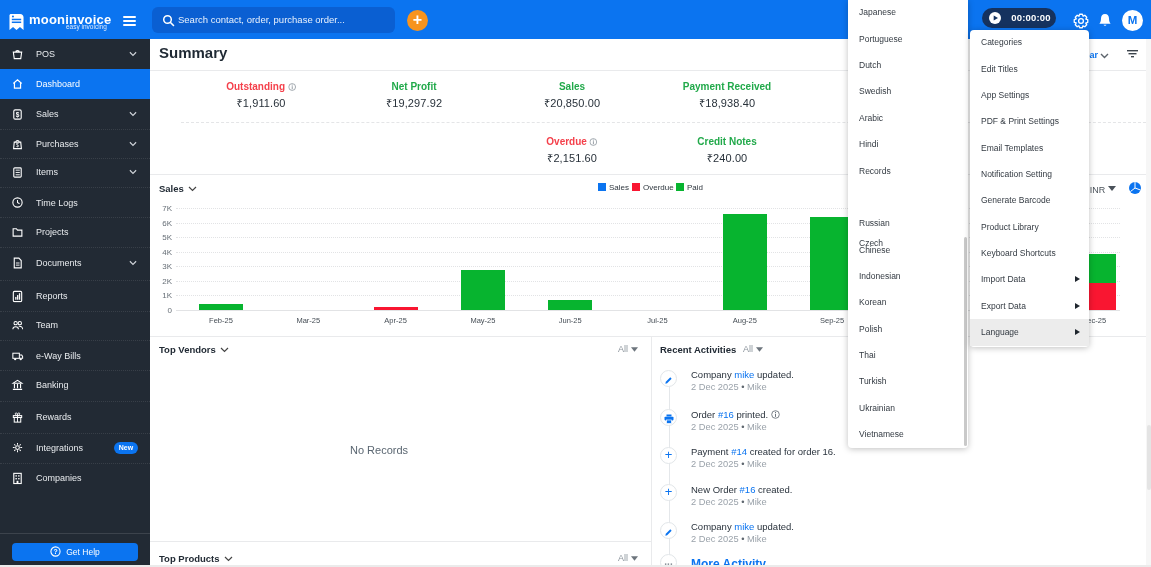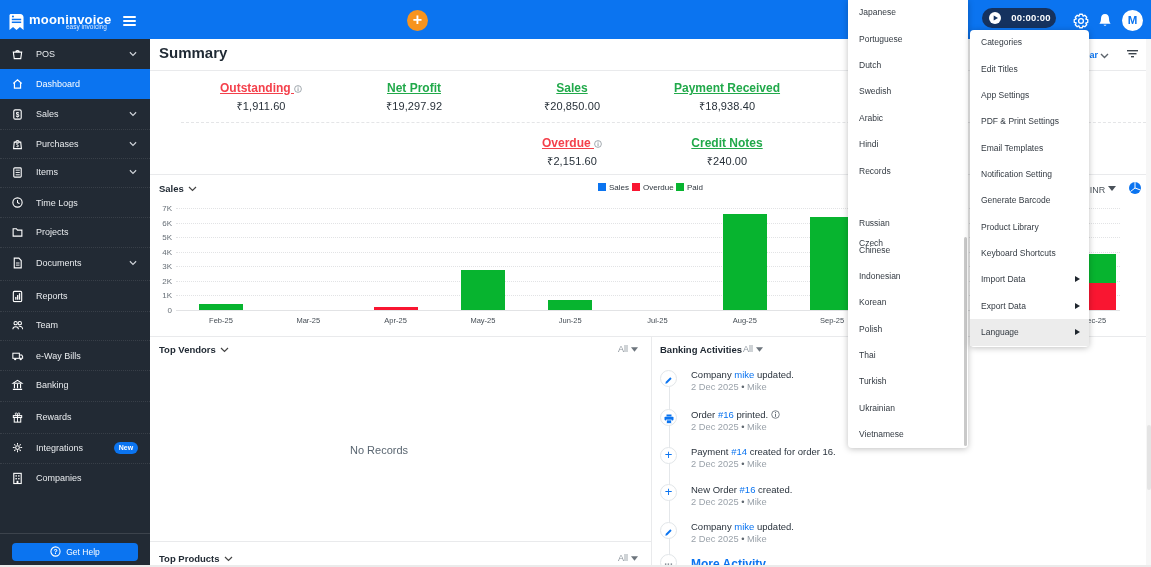--- a/index.html
+++ b/index.html
@@ -32,21 +32,21 @@
 #gethelp { position:absolute; left:12px; top:503.5px; width:126px; height:18px; background:#0b74f0; border-radius:4px; color:#fff; font-size:8.5px; text-align:center; line-height:18px; }
 #helpsep { position:absolute; left:0; top:494px; width:150px; border-top:1px solid rgba(255,255,255,0.12); }
 
 
 #main { position:absolute; left:150px; top:39px; width:996px; height:528px; background:#fff; }
 .hline { position:absolute; border-top:1px solid #e9eaec; }
 .dashline { position:absolute; border-top:1px dashed #e4e5e7; }
 .vline { position:absolute; border-left:1px solid #e9eaec; }
 h1.summary { position:absolute; left:9px; top:5px; font-size:15px; color:#1f2933; }
 .stat { position:absolute; text-align:center; transform:translateX(-50%); }
-.stat .lb { font-size:12px; font-weight:bold; margin-bottom:3px;text-decoration:underline; }
+.stat .lb { font-size:10px; font-weight:bold; margin-bottom:3px; }
 .stat .vl { font-size:11px; font-weight:400; color:#28313a; letter-spacing:0.1px; }
 .red { color:#f4404b; }
 .green { color:#21a94a; }
 .blue { color:#0b74f0; }
 .cardtitle { font-size:9.5px; font-weight:bold; color:#222b35; }
 .gray { color:#8d959d; }
 
 
 .ylab { position:absolute; width:22px; text-align:right; font-size:8px; color:#666e76; transform:translateY(-50%); }
 .xlab { position:absolute; font-size:7.5px; color:#454d55; transform:translateX(-50%); }
@@ -76,20 +76,27 @@
     <rect x="3" y="8" width="10" height="1.6" fill="#0b74f0"></rect>
     <circle cx="4.2" cy="2.7" r="1.1" fill="#0b74f0"></circle>
   </svg>
   <div id="logo-txt">mooninvoice</div>
   <div id="logo-sub">easy invoicing</div>
   <div id="burger">
       <div></div>
       <div></div>
       <div></div>
     </div>
+  <div id="search">
+    <svg class="abs" style="left:10px; top:6.5px;" width="13" height="13" viewBox="0 0 13 13">
+      <circle cx="5.5" cy="5.5" r="3.8" fill="none" stroke="#fff" stroke-width="1.5"></circle>
+      <line x1="8.5" y1="8.5" x2="11.5" y2="11.5" stroke="#fff" stroke-width="1.6" stroke-linecap="round"></line>
+    </svg>
+    <span class="ph">Search contact, order, purchase order...</span>
+  </div>
   <div id="plusbtn">+</div>
   <div id="timer">
     <svg class="abs" style="left:7px; top:4px;" width="12" height="12" viewBox="0 0 12 12">
       <circle cx="6" cy="6" r="6" fill="#fff"></circle>
       <path d="M4.7 3.6 L9 6 L4.7 8.4 Z" fill="#15325f"></path>
     </svg>
     <div class="txt">00:00:00</div>
   </div>
 
   <svg class="abs" style="left:1073px; top:13px;" width="16" height="16" viewBox="0 0 16 16">
@@ -381,21 +388,21 @@
   <div class="hline" style="left:0; top:502px; width:501px;"></div>
   <div class="cardtitle abs" style="left:9px; top:514px;">Top Products
     <svg width="9" height="6" viewBox="0 0 9 6" style="margin-left:2px;">
         <path d="M1 1 L4.5 4.5 L8 1" stroke="#444" stroke-width="1.2" fill="none"></path>
       </svg>
   </div>
   <div class="abs gray" style="left:468px; top:514px; font-size:9px;">All <svg width="7" height="5" viewBox="0 0 8 5">
         <path d="M0 0 L4 5 L8 0 Z" fill="#6d757d"></path>
       </svg></div>
 
-  <div class="cardtitle abs" style="left:510px; top:305px;">Banking Activities</div>
+  <div class="cardtitle abs" style="left:510px; top:305px;">Recent Activities</div>
   <div class="abs gray" style="left:593px; top:305px; font-size:9px;">All <svg width="7" height="5" viewBox="0 0 8 5">
         <path d="M0 0 L4 5 L8 0 Z" fill="#6d757d"></path>
       </svg></div>
   <div class="dotline" style="left:518.5px; top:348px; height:176px;"></div>
 <div class="act-ic" style="left:510px; top:330.5px;"><svg width="9" height="9" viewBox="0 0 10 10" style="margin-top:3.5px;">
         <path d="M1.5 8.5 L2 6.5 L7 1.5 L8.5 3 L3.5 8 Z" fill="#0b74f0"></path>
       </svg></div>
     <div class="act-t" style="left:541px; top:330px;">Company <span class="blue">mike</span> updated.</div>
     <div class="act-s" style="left:541px; top:343px;">2 Dec 2025 <span style="color:#5f676f;">•</span> Mike</div>
     <div class="act-ic" style="left:510px; top:370px;"><svg width="10" height="10" viewBox="0 0 10 10" style="margin-top:3px;">

